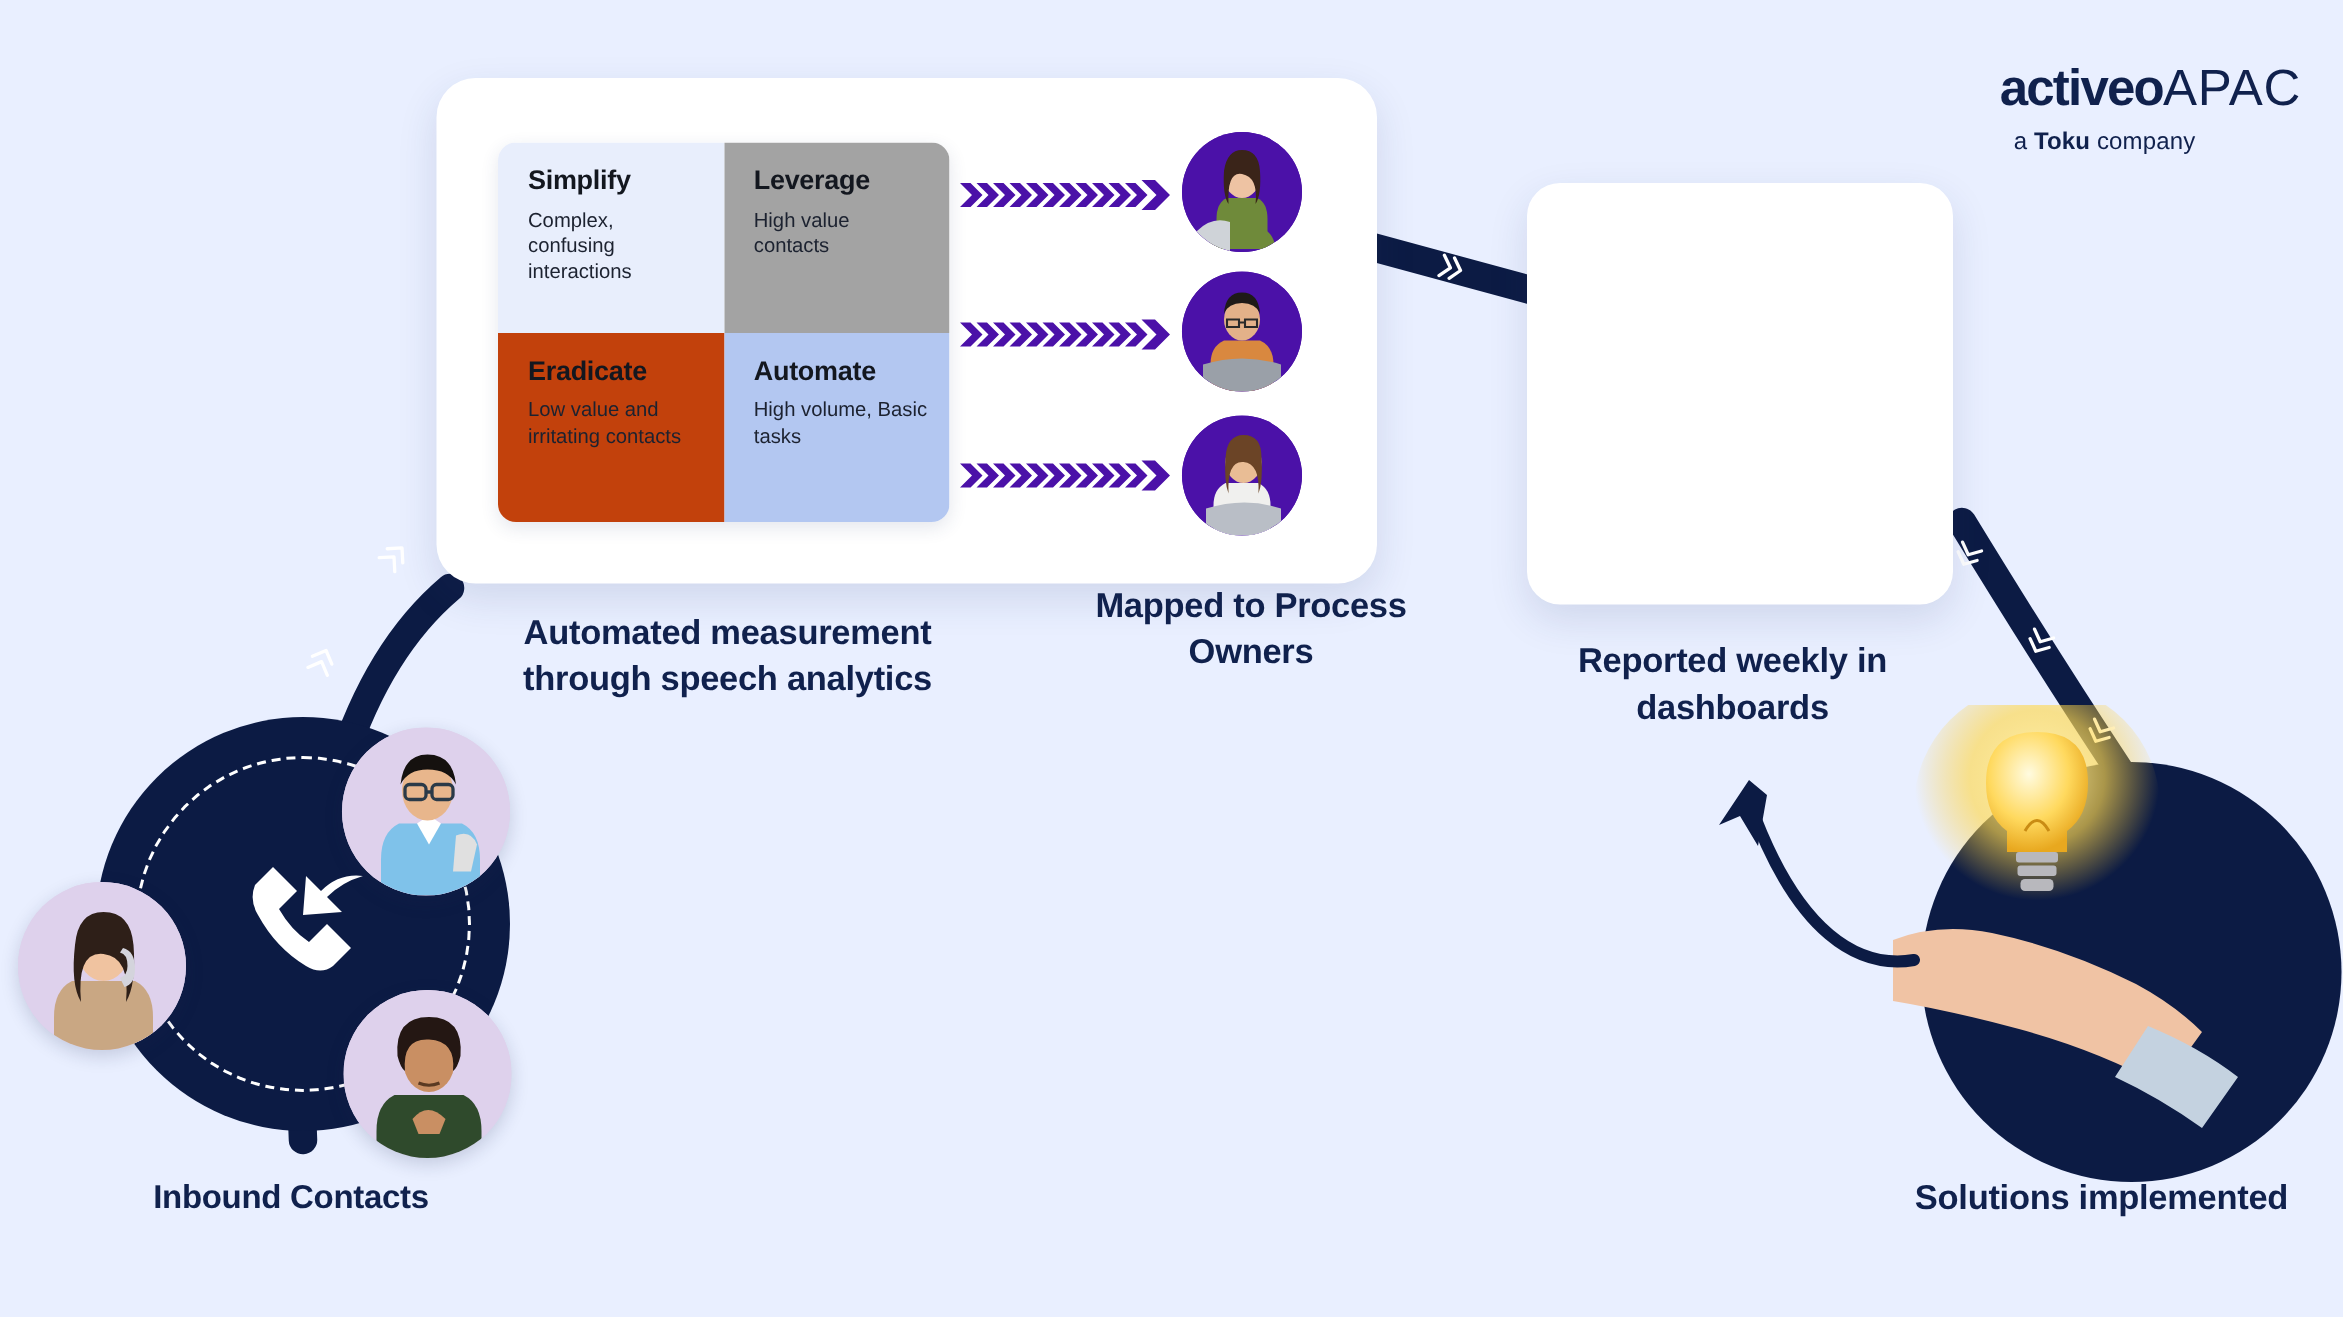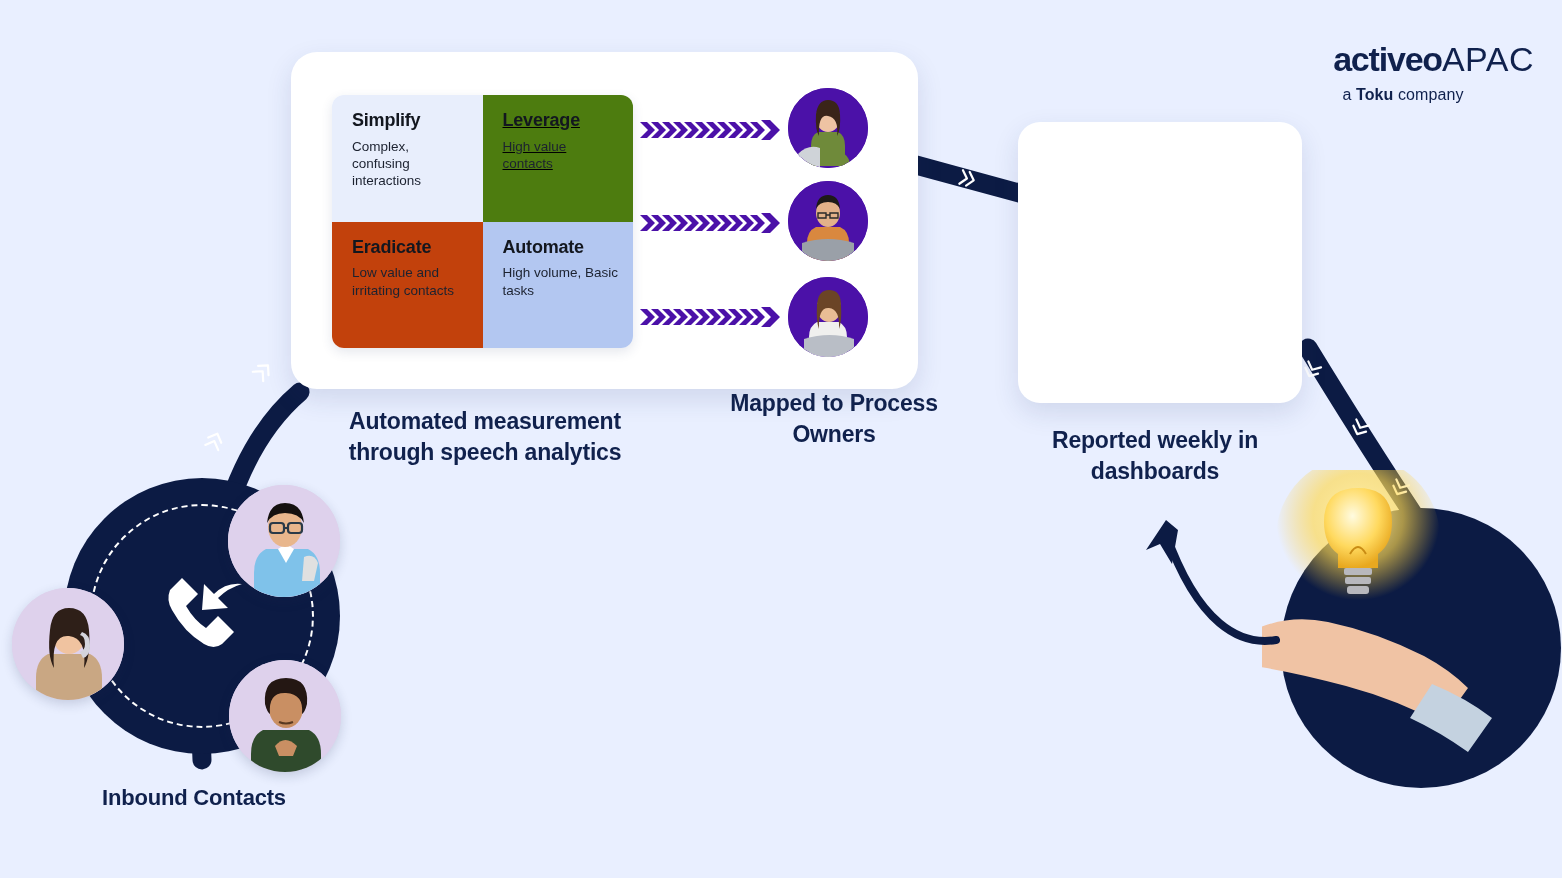--- a/index.html
+++ b/index.html
@@ -39,21 +39,21 @@
   
   #matrix{
     position:absolute; left:332px; top:95px; width:301px; height:253px;
     border-radius:12px; overflow:hidden; display:grid;
     grid-template-columns:1fr 1fr; grid-template-rows:1fr 1fr;
     box-shadow:0 4px 12px rgba(40,55,105,.12);
     z-index:5;
   }
   .cell{ padding:16px 14px 10px 20px; }
   .cell.q0{ background:#e8eefc; }
-  .cell.q1{ background:#4d7c0f;text-decoration:underline; }
+  .cell.q1{ background:#a3a3a3; }
   .cell.q2{ background:#c2410c; }
   .cell.q3{ background:#b3c7f1; }
   .cell-title{
     font-size:18px; font-weight:700; color:#13171f;
     letter-spacing:-0.2px; margin-bottom:7px; line-height:1.1;
   }
   .cell-desc{ font-size:13.5px; color:#1c2230; line-height:1.28; }
 
   
   .chev-arrow{ position:absolute; left:640px; width:145px; height:22px; z-index:5; }
@@ -402,14 +402,15 @@
 
   <svg class="svg-layer front" viewBox="0 0 1562 878">
     <path d="M1276 640 C1240 646 1198 624 1166 534" fill="none" stroke="#0c1b44" stroke-width="8" stroke-linecap="round"></path>
     <path d="M1166 520 l-20 30 l14 -6 l12 20 l6 -34 z" fill="#0c1b44"></path>
   </svg>
 
   <div class="cap" id="cap-speech">Automated measurement through speech analytics</div>
   <div class="cap" id="cap-owners">Mapped to Process Owners</div>
   <div class="cap" id="cap-inbound">Inbound Contacts</div>
   <div class="cap" id="cap-dash">Reported weekly in dashboards</div>
+  <div class="cap" id="cap-solutions">Solutions implemented</div>
 
 </div>
 
 </body></html>

